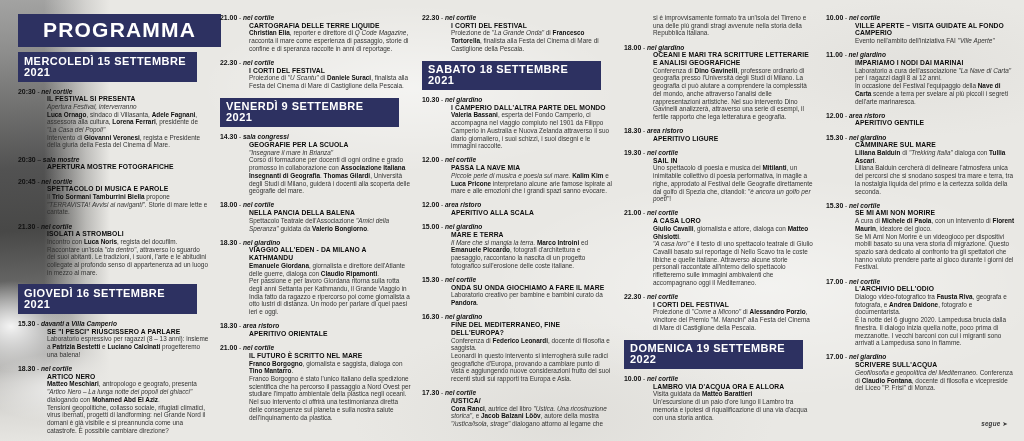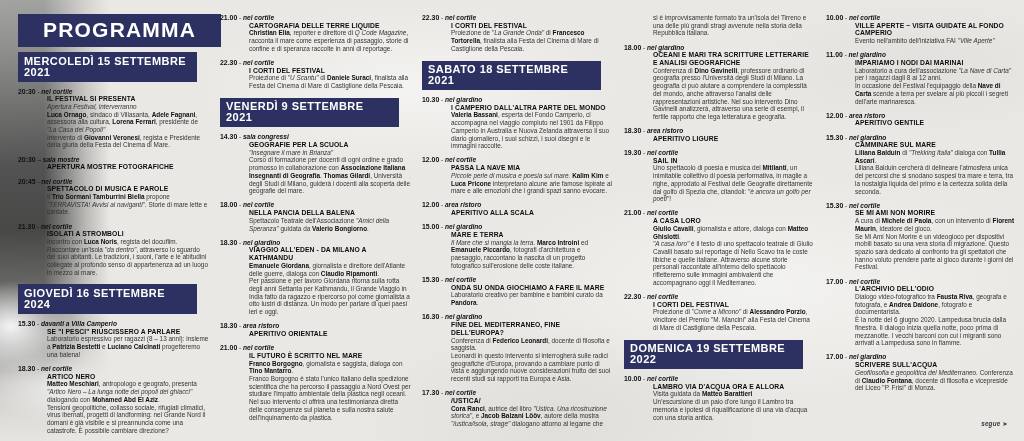--- a/index.html
+++ b/index.html
@@ -55,21 +55,21 @@
           <div class="etitle">APERTURA MOSTRE FOTOGRAFICHE</div>
         </div><div class="event">
           <div class="tline"><span class="time">20:45</span> - <span class="venue">nel cortile</span></div>
           <div class="etitle">SPETTACOLO DI MUSICA E PAROLE</div>
           <div class="bline">Il <b>Trio Sormani Tamburrini Biella</b> propone <i>"TERRAVISTA! Avvisi ai naviganti"</i>. Storie di mare lette e cantate.</div>
         </div><div class="event">
           <div class="tline"><span class="time">21.30</span> - <span class="venue">nel cortile</span></div>
           <div class="etitle">ISOLATI A STROMBOLI</div>
           <div class="bline">Incontro con <b>Luca Noris</b>, regista del docufilm.</div>
           <div class="bline">Raccontare un'isola <i>"da dentro"</i>, attraverso lo sguardo dei suoi abitanti. Le tradizioni, i suoni, l'arte e le abitudini collegate al profondo senso di appartenenza ad un luogo in mezzo al mare.</div>
-        </div><div class="day">GIOVEDÌ 16 SETTEMBRE 2024</div><div class="event">
+        </div><div class="day">GIOVEDÌ 16 SETTEMBRE 2021</div><div class="event">
           <div class="tline"><span class="time">15.30</span> - <span class="venue">davanti a Villa Camperio</span></div>
           <div class="etitle">SE "I PESCI" RIUSCISSERO A PARLARE</div>
           <div class="bline">Laboratorio espressivo per ragazzi (8 – 13 anni): insieme a <b>Patrizia Bestetti</b> e <b>Luciano Calcinati</b> progetteremo una balena!</div>
         </div><div class="event">
           <div class="tline"><span class="time">18.30</span> - <span class="venue">nel cortile</span></div>
           <div class="etitle">ARTICO NERO</div>
           <div class="bline"><b>Matteo Meschiari</b>, antropologo e geografo, presenta <i>"Artico Nero – La lunga notte dei popoli dei ghiacci"</i> dialogando con <b>Mohamed Abd El Aziz</b>.</div>
           <div class="bline">Tensioni geopolitiche, collasso sociale, rifugiati climatici, virus ibernati, progetti di landforming: nel Grande Nord il domani è già visibile e si preannuncia come una catastrofe. È possibile cambiare direzione?</div>
         </div><div class="event">
           <div class="tline"><span class="time">18.30</span> - <span class="venue">area ristoro</span></div>

